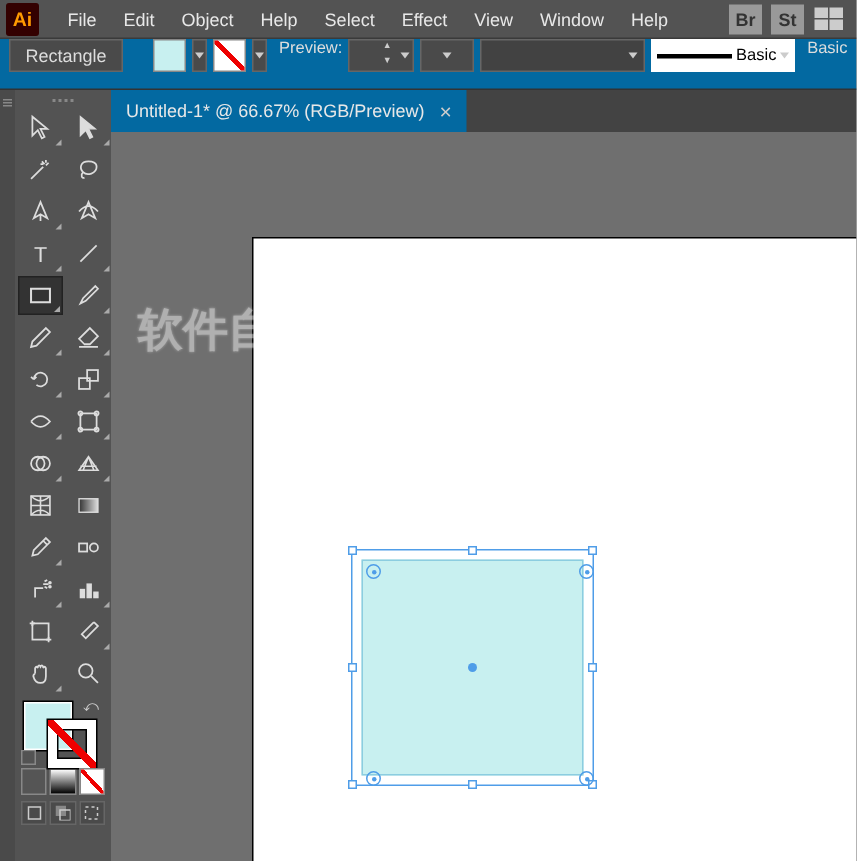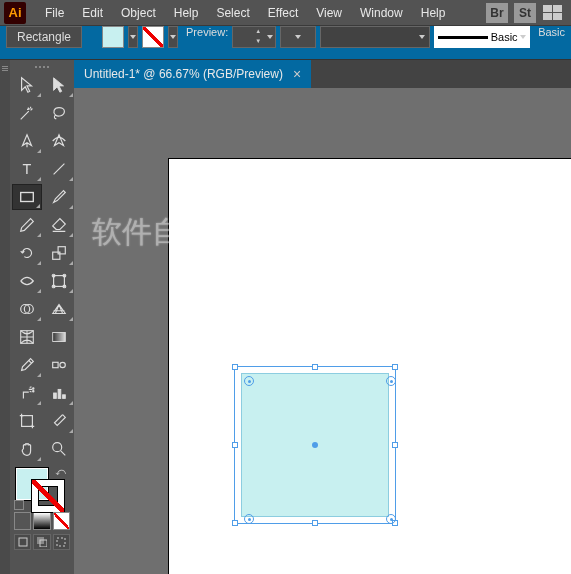--- a/index.html
+++ b/index.html
@@ -58,21 +58,21 @@
 .color-proxy .mini { position:absolute; bottom:0; left:2px; width:10px; height:10px; border:1px solid #888; }
 
 .color-row { display:flex; gap:2px; padding: 2px; }
 .color-row .chip { width:18px; height:18px; border:1px solid #888; }
 .mode-row { display:flex; gap:2px; padding:2px 2px 4px; }
 .mode-row .mode { width:18px; height:16px; background:#4a4a4a; border:1px solid #666; display:flex; align-items:center; justify-content:center; }
 
 
 .canvas-area { position:absolute; top:88px; left:74px; right:0; bottom:0; background:#6f6f6f; overflow:hidden; }
 .artboard { position:absolute; top:70px; left:94px; width:420px; height:430px; background:#fff; border:1px solid #000; box-shadow:2px 2px 0 #00000055; }
-.watermark { position:absolute; top:124px; left:18px; color:#fff; opacity:0.45; font-weight:400; font-size:30px; font-family: "Microsoft YaHei","SimHei",sans-serif; text-shadow:0 0 2px #fff; pointer-events:none; }
+.watermark { position:absolute; top:112px; left:18px; color:#fff; opacity:0.45; font-weight:700; font-size:30px; font-family: "Microsoft YaHei","SimHei",sans-serif; text-shadow:0 0 2px #fff; pointer-events:none; }
 .watermark .sub { display:block; font-size:10px; letter-spacing:2px; opacity:0.8; }
 
 .selection { position:absolute; border:1px solid #4f9de8; }
 .shape-rect { position:absolute; background:#c8f0f0; border:1px solid #8ccde0; }
 .handle { position:absolute; width:6px; height:6px; background:#fff; border:1px solid #4f9de8; margin:-3px; }
 .center-pt { position:absolute; width:6px; height:6px; background:#4f9de8; border-radius:50%; margin:-3px; }
 .corner-widget { position:absolute; width:10px; height:10px; border:1.5px solid #4f9de8; border-radius:50%; margin:-5px; display:flex; align-items:center; justify-content:center; }
 .corner-widget::after{ content:""; width:3px; height:3px; border-radius:50%; background:#4f9de8; }
 </style>
 </head>

